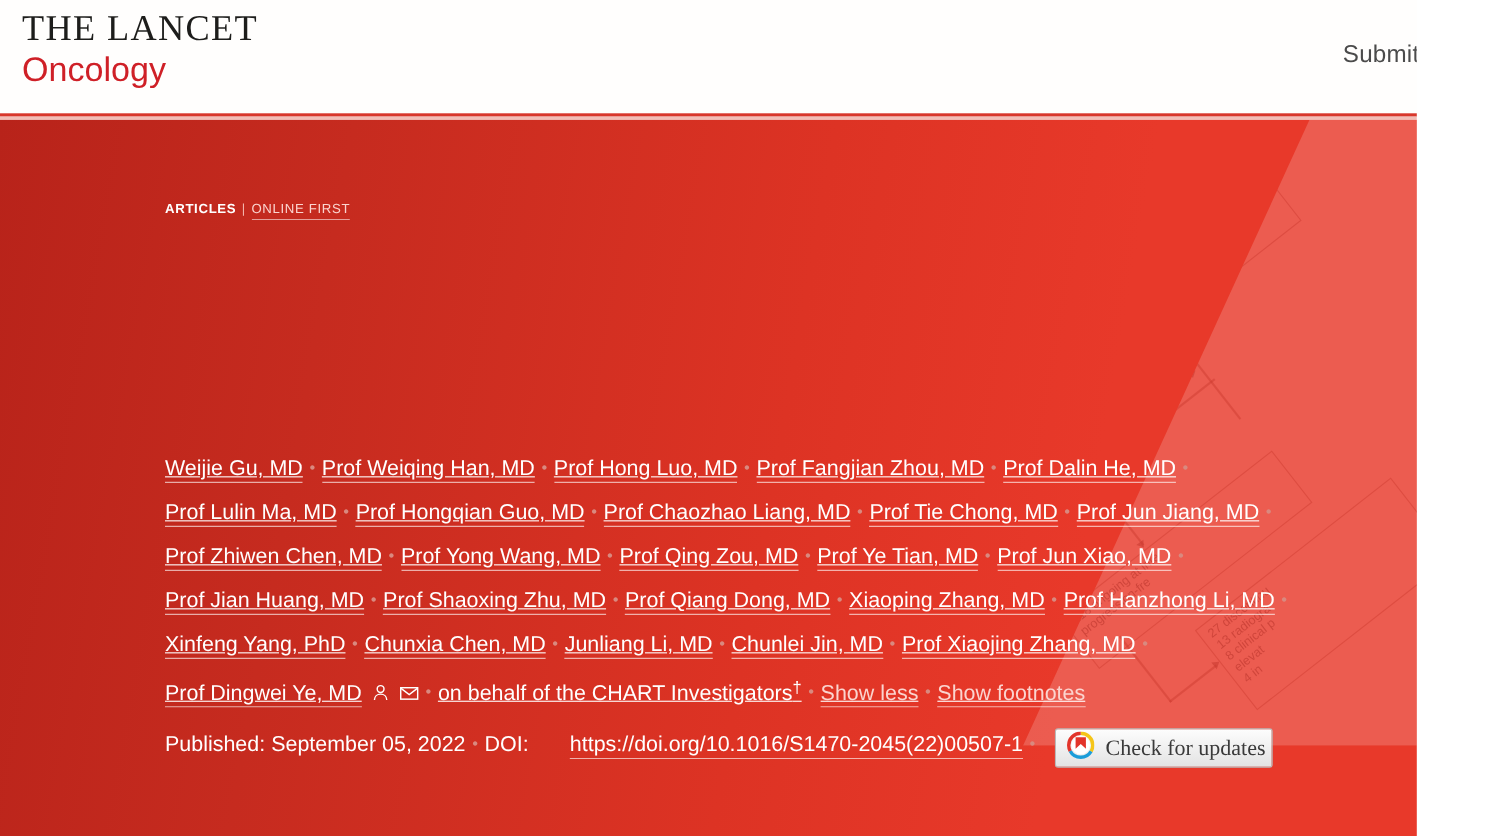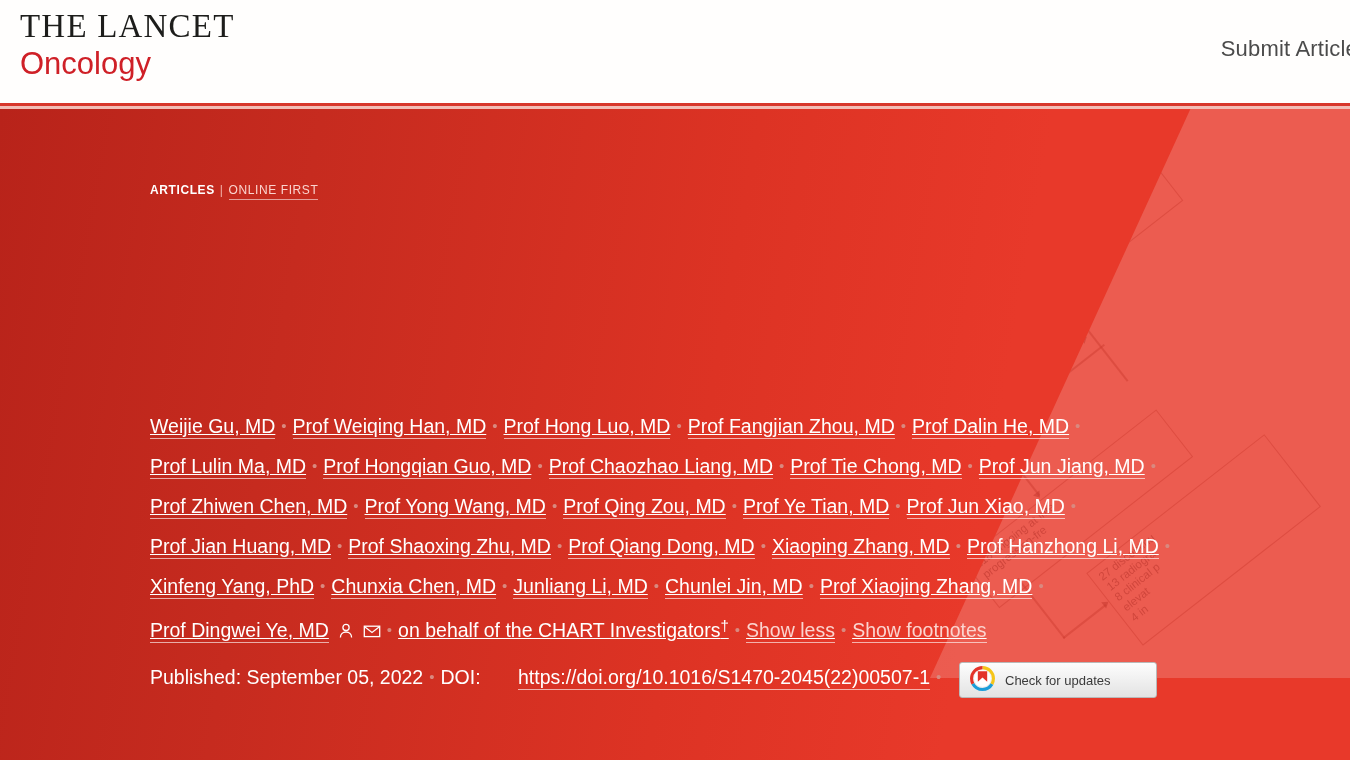--- a/index.html
+++ b/index.html
@@ -2,21 +2,21 @@
 <html><head>
 <meta charset="utf-8">
 <style>
   html,body{margin:0;padding:0;}
   body{
     width:1350px;height:760px;overflow:hidden;
     background:#ffffff;
     font-family:"Liberation Sans", sans-serif;
     -webkit-font-smoothing:antialiased;
   }
-  .page{position:relative;width:1350px;height:760px;overflow:hidden;}
+  .page{position:relative;width:1248px;height:760px;overflow:hidden;padding-left:40px;}
 
   
   .masthead{
     position:absolute;left:0;top:0;width:1350px;height:103px;
     background:#fffefd;
   }
   .logo{position:absolute;left:20px;top:8px;}
   .logo-lancet{
     font-family:"Liberation Serif", serif;
     font-size:33px;letter-spacing:1.2px;color:#1d1d1b;
@@ -125,21 +125,21 @@
   
   .crossmark{
     position:absolute;left:959px;top:662px;
     width:198px;height:36px;
     background:linear-gradient(#fdfdfd,#e3e3e3);
     border:1px solid #b9b9b9;border-radius:3px;
     display:flex;align-items:center;gap:10px;padding-left:10px;
     box-sizing:border-box;
   }
   .crossmark-label{
-    font-size:13px;color:#3a3a3a;white-space:nowrap;
+    font-size:20px;color:#3a3a3a;white-space:nowrap;font-family:Liberation Serif, serif;
   }
 </style>
 </head>
 <body>
 
 <div class="page">
 
   <div class="masthead">
     <div class="logo">
       <div class="logo-lancet">THE LANCET</div>

